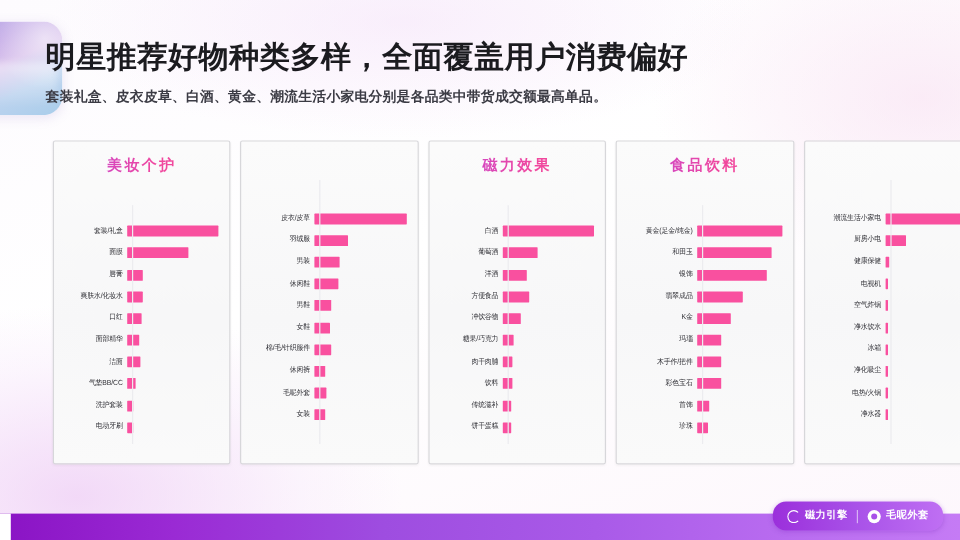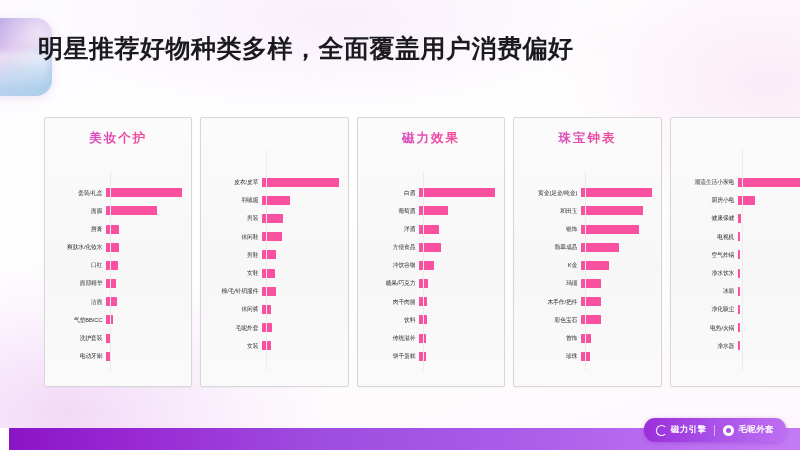--- a/index.html
+++ b/index.html
@@ -244,20 +244,21 @@
 </style>
 </head>
 <body>
 
 <div id="slide">
 
   <div class="deco-tile"></div>
 
   <div class="header">
     <div class="title">明星推荐好物种类多样，全面覆盖用户消费偏好</div>
+    <div class="subtitle">套装礼盒、皮衣皮草、白酒、黄金、潮流生活小家电分别是各品类中带货成交额最高单品。</div>
   </div>
 
   <div class="panel-row" id="panel-row">
       <div class="panel">
         <div class="panel-title">美妆个护</div>
         <div class="chart">
           <div class="bar-row">
             <div class="bar-label" style="transform: scaleX(0.923077);">套装/礼盒</div>
             <div class="bar-track">
               <div class="bar" style="width: 100%; background: rgb(249, 80, 159);"></div>
@@ -442,21 +443,21 @@
           </div>
           <div class="bar-row">
             <div class="bar-label" style="transform: scaleX(0.923077);">饼干蛋糕</div>
             <div class="bar-track">
               <div class="bar" style="width: 9%; background: rgb(249, 80, 159);"></div>
             </div>
           </div>
         </div>
       </div>
       <div class="panel wide-label">
-        <div class="panel-title">珠宝钟表</div>
+        <div class="panel-title">食品饮料</div>
         <div class="chart">
           <div class="bar-row">
             <div class="bar-label" style="transform: scaleX(0.931034);">黄金(足金/纯金)</div>
             <div class="bar-track">
               <div class="bar" style="width: 100%; background: rgb(249, 80, 159);"></div>
             </div>
           </div>
           <div class="bar-row">
             <div class="bar-label" style="transform: scaleX(0.931034);">和田玉</div>
             <div class="bar-track">

